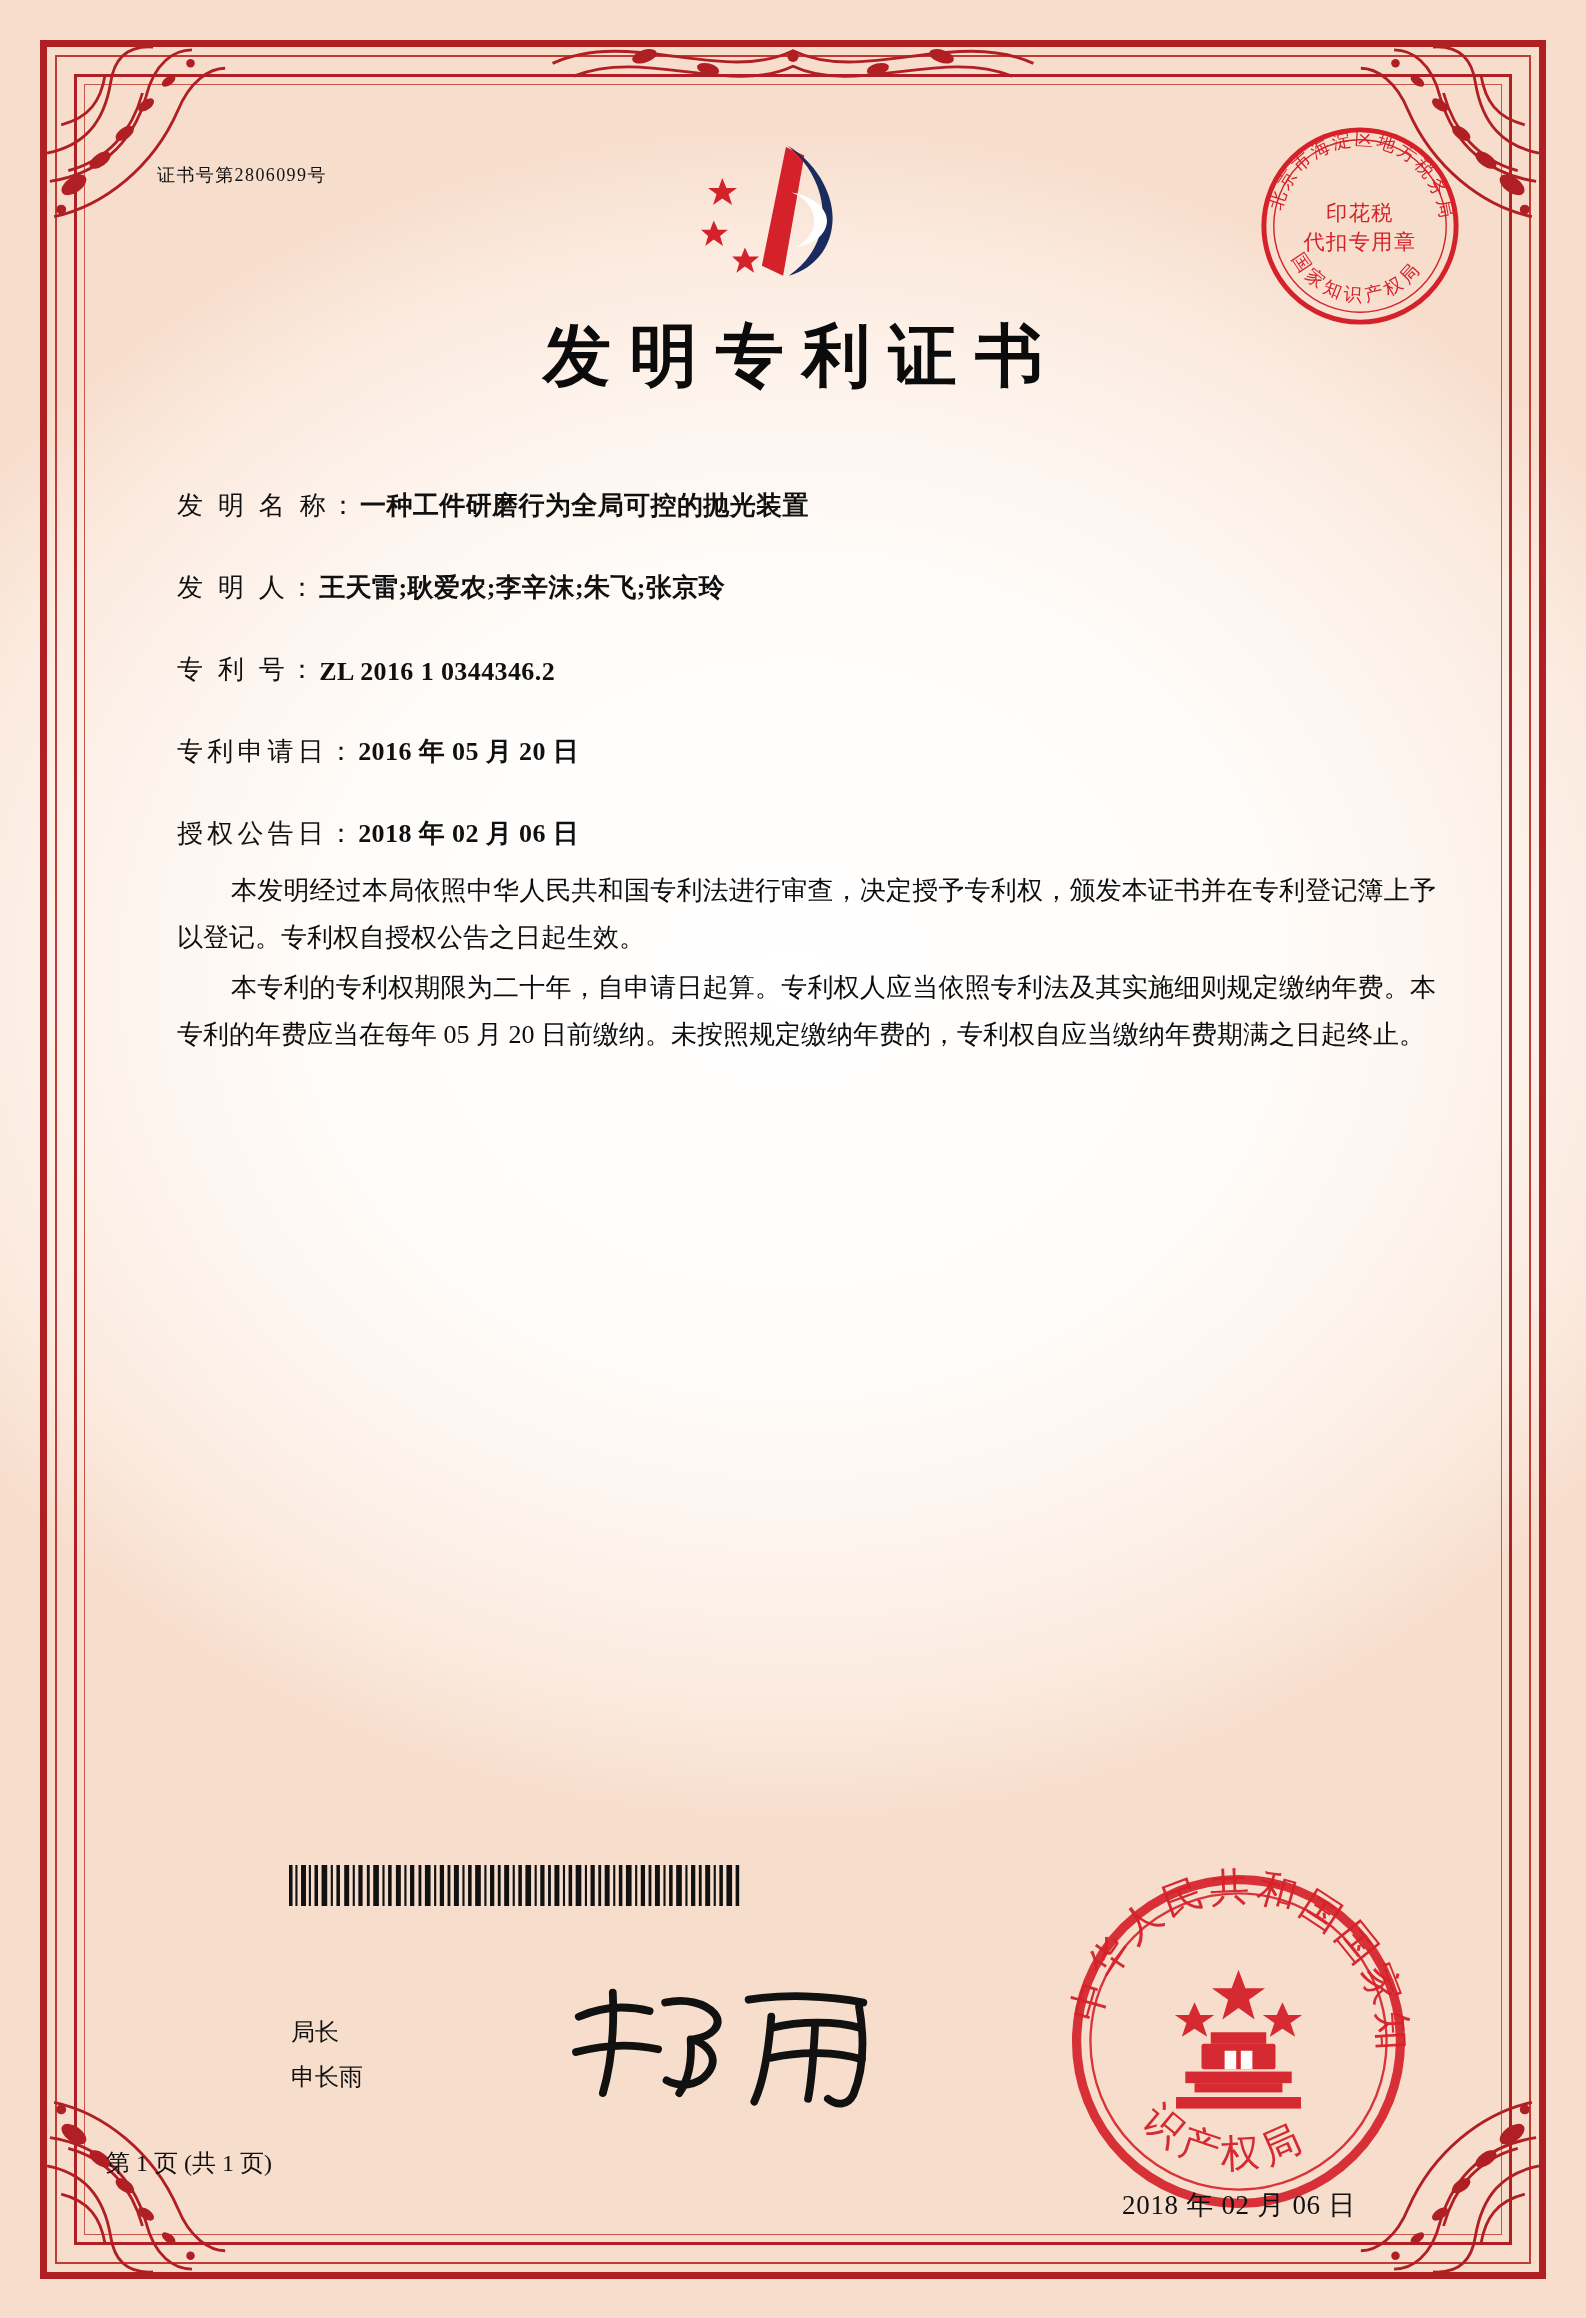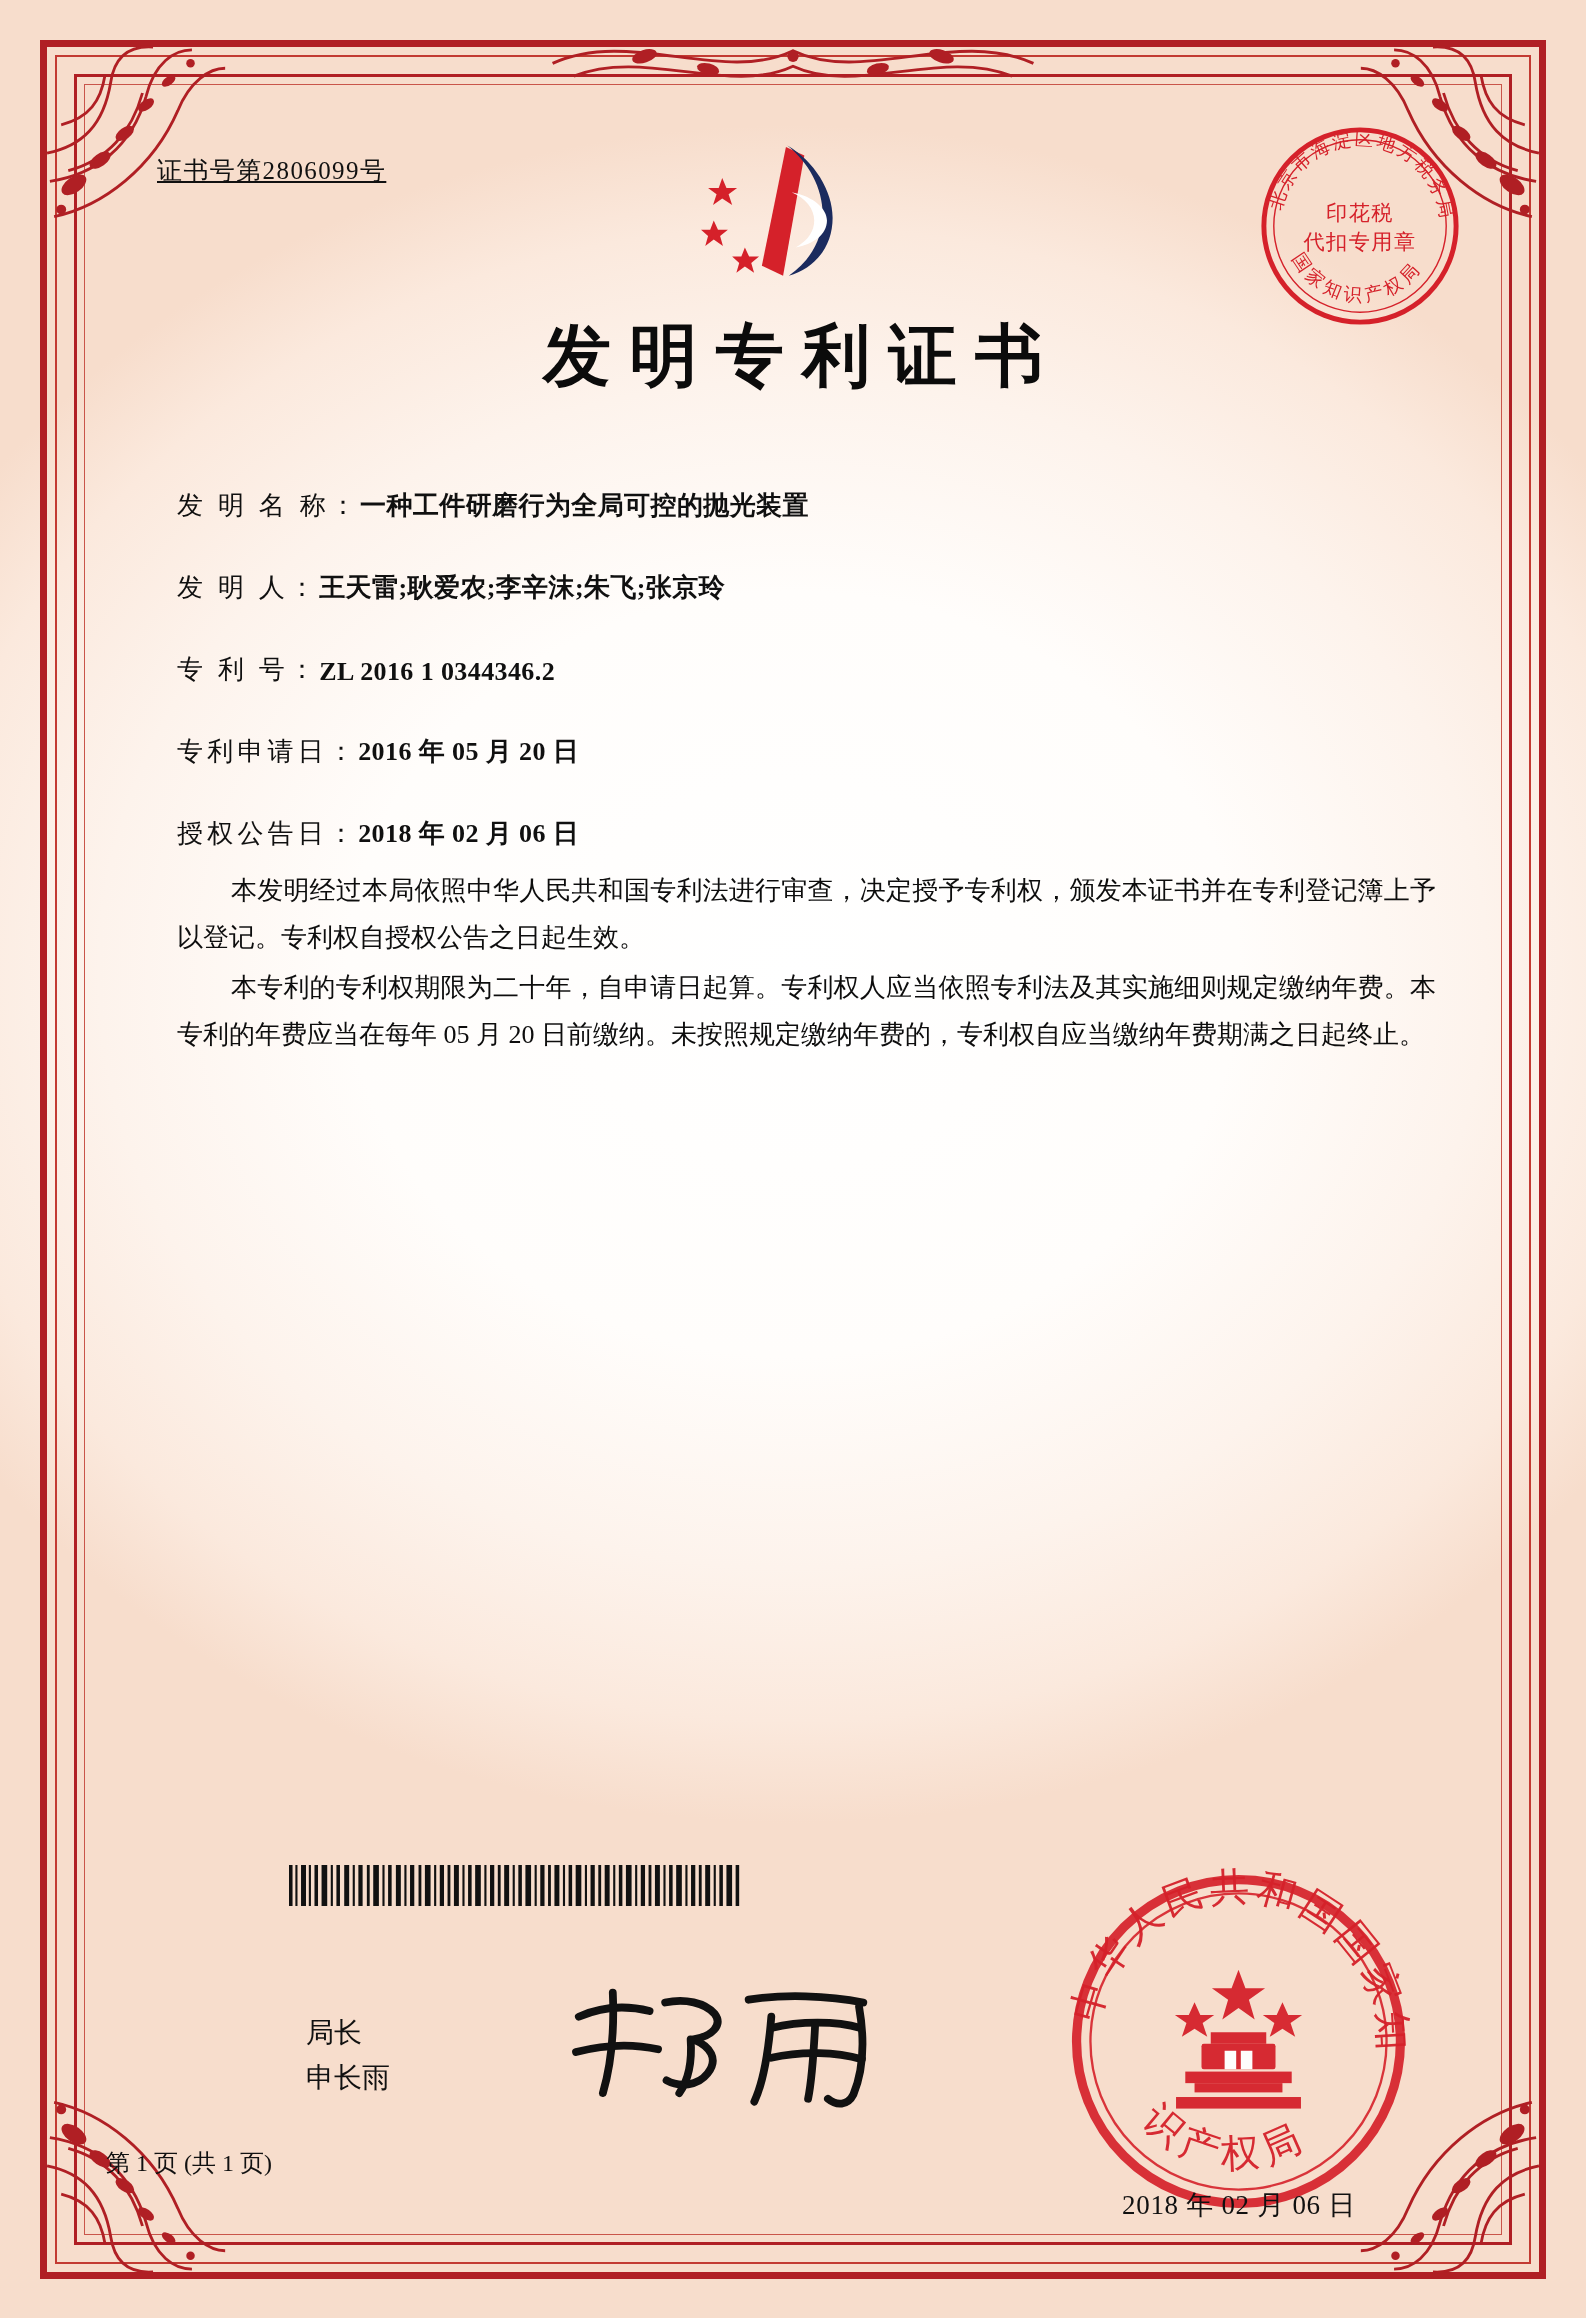--- a/index.html
+++ b/index.html
@@ -58,26 +58,25 @@
 
   
   .content {
     position: absolute;
     left: 106px; top: 106px; right: 106px; bottom: 106px;
   }
 
   .cert-no {
     position: absolute;
     left: 51px;
-    top: 48px;
-    font-size: 25px;
+    top: 57px;
+    font-size: 18px;
     letter-spacing: 1.4px;
     color: #111;
     white-space: nowrap;
-    text-decoration: underline;
   }
 
   
   .logo {
     position: absolute;
     left: 50%;
     top: 35px;
     transform: translateX(-50%);
     width: 184px;
     height: 142px;
@@ -159,23 +158,23 @@
   .nat-seal {
     position: absolute;
     left: 959px;
     top: 1762px;
     width: 347px;
     height: 347px;
   }
 
   .sign-block {
     position: absolute;
-    left: 200px;
+    left: 185px;
     top: 1904px;
-    font-size: 28px;
+    font-size: 24px;
     line-height: 45px;
     color: #111;
   }
   .signature {
     position: absolute;
     left: 453px;
     top: 1868px;
     width: 368px;
     height: 142px;
   }

